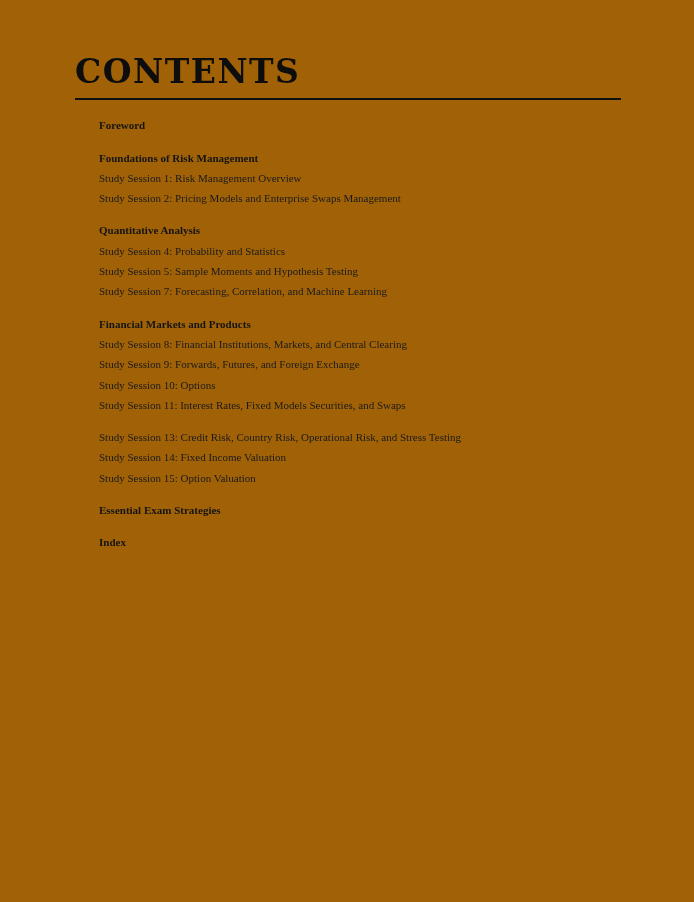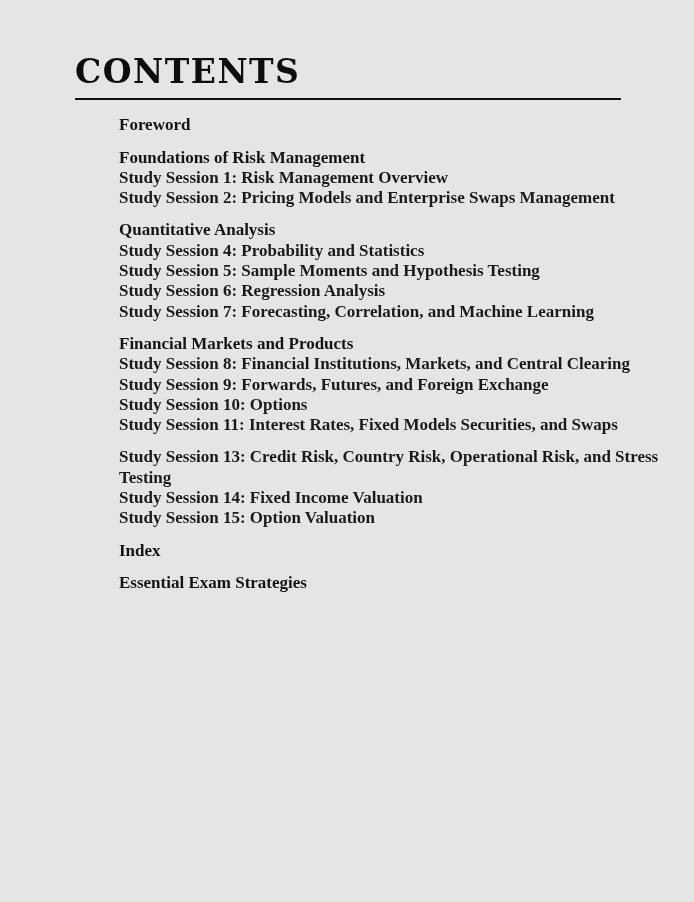--- a/index.html
+++ b/index.html
@@ -1,21 +1,21 @@
 <!DOCTYPE html>
 <html><head>
 <meta charset="utf-8">
 <style>
   * { margin: 0; padding: 0; box-sizing: border-box; }
   html, body { background: #ffffff; }
   .page {
     position: relative;
     width: 694px;
     height: 902px;
-    background: #e5e5e5;
+    background: #a16207;
     overflow: hidden;
     font-family: "Liberation Serif", serif;
   }
   .content {
     padding: 54px 0 0 75px;
   }
   .page-title {
     font-family: "DejaVu Serif", serif;
     font-weight: bold;
     font-size: 33px;
@@ -23,35 +23,35 @@
     color: #0d0d0d;
     line-height: 1.1;
   }
   .title-rule {
     width: 546px;
     height: 0;
     border-top: 2px solid #111111;
     margin-top: 8px;
   }
   .toc {
-    margin-left: 44px;
+    margin-left: 24px;
     margin-top: 15px;
-    font-size: 17px;
+    font-size: 11px;
     color: #1a1a1a;
   }
   .toc-section {
     margin-bottom: 12px;
   }
   .toc-heading {
     font-weight: bold;
     color: #141414;
     line-height: 20.3px;
   }
   .toc-item {
-    font-weight: bold;
+    font-weight: normal;
     line-height: 20.3px;
   }
 </style>
 </head>
 <body>
 
 <div class="page">
   <div class="content">
     <div class="page-title">CONTENTS</div>
     <div class="title-rule"></div>
@@ -61,36 +61,35 @@
         </div>
         <div class="toc-section">
           <div class="toc-heading">Foundations of Risk Management</div>
           <div class="toc-item">Study Session 1: Risk Management Overview</div>
           <div class="toc-item">Study Session 2: Pricing Models and Enterprise Swaps Management</div>
         </div>
         <div class="toc-section">
           <div class="toc-heading">Quantitative Analysis</div>
           <div class="toc-item">Study Session 4: Probability and Statistics</div>
           <div class="toc-item">Study Session 5: Sample Moments and Hypothesis Testing</div>
-          <div class="toc-item">Study Session 6: Regression Analysis</div>
           <div class="toc-item">Study Session 7: Forecasting, Correlation, and Machine Learning</div>
         </div>
         <div class="toc-section">
           <div class="toc-heading">Financial Markets and Products</div>
           <div class="toc-item">Study Session 8: Financial Institutions, Markets, and Central Clearing</div>
           <div class="toc-item">Study Session 9: Forwards, Futures, and Foreign Exchange</div>
           <div class="toc-item">Study Session 10: Options</div>
           <div class="toc-item">Study Session 11: Interest Rates, Fixed Models Securities, and Swaps</div>
         </div>
         <div class="toc-section">
           <div class="toc-item">Study Session 13: Credit Risk, Country Risk, Operational Risk, and Stress Testing</div>
           <div class="toc-item">Study Session 14: Fixed Income Valuation</div>
           <div class="toc-item">Study Session 15: Option Valuation</div>
         </div>
         <div class="toc-section">
-          <div class="toc-heading">Index</div>
+          <div class="toc-heading">Essential Exam Strategies</div>
         </div>
         <div class="toc-section">
-          <div class="toc-heading">Essential Exam Strategies</div>
+          <div class="toc-heading">Index</div>
         </div>
       </div>
   </div>
 </div>
 
 </body></html>

